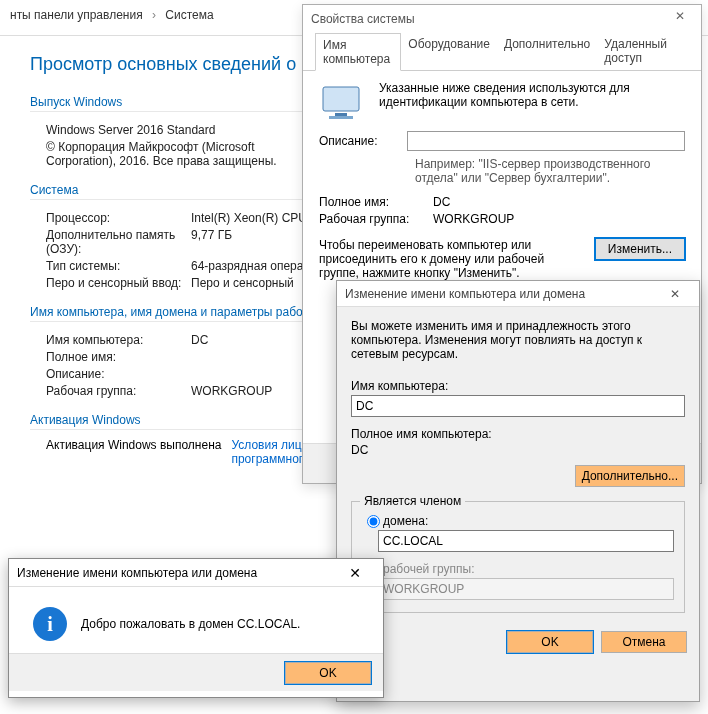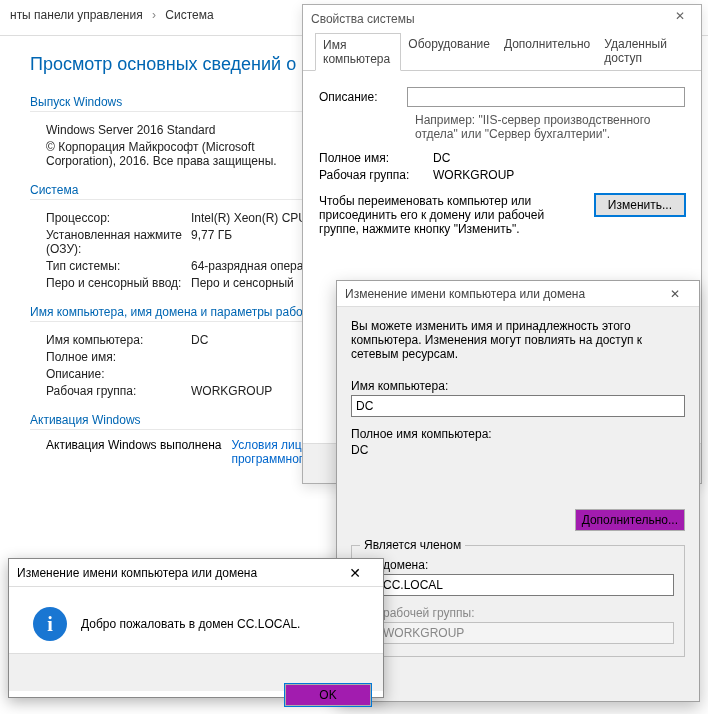--- a/index.html
+++ b/index.html
@@ -59,21 +59,21 @@
   .addl-row { text-align:right; margin: 8px 0 4px 0; }
 
   
   .msgbox { position: absolute; left: 8px; top: 558px; width: 376px; height: 140px; background: #fff; border: 1px solid #888; box-shadow: 0 4px 14px rgba(0,0,0,0.3); }
   .msgbox .bar { height: 28px; display: flex; align-items: center; padding: 0 8px; border-bottom: 1px solid #ddd; }
   .msgbox .bar .x { margin-left: auto; width:40px; text-align:center; font-size:14px; }
   .msgbox .content { display:flex; align-items:center; gap:14px; padding: 20px 16px 12px 24px; }
   .msgbox .footer { background:#f0f0f0; border-top:1px solid #ddd; height:38px; display:flex; align-items:center; justify-content:flex-end; padding:0 12px; }
   .info-icon { width:34px; height:34px; border-radius:50%; background:#1976d2; display:flex; align-items:center; justify-content:center; color:#fff; font-weight:bold; font-family:Georgia,serif; font-size:20px; flex:0 0 34px; }
 
-  .win-btn { background:#a21caf; border:1px solid #adadad; min-width:86px; height:22px; font-size:12px;margin-top:44px; }
+  .win-btn { background:#fdba74; border:1px solid #adadad; min-width:86px; height:22px; font-size:12px; }
   .win-btn.primary { outline:1px solid #0078d7; }
 </style>
 </head>
 <body>
 
 <div class="sys-page">
   <div class="breadcrumb">
     <span>нты панели управления</span>
     <span class="sep">›</span>
     <span>Система</span>
@@ -87,21 +87,21 @@
       <div class="subtext" style="max-width:260px;">© Корпорация Майкрософт (Microsoft Corporation), 2016. Все права защищены.</div>
     </div>
 
     <div class="section-header">Система</div>
     <div class="section-items">
       <div class="kv">
           <div class="k">Процессор:</div>
           <div class="v">Intel(R) Xeon(R) CPU</div>
         </div>
       <div class="kv">
-          <div class="k" style="width:145px;">Установленная нажмите (ОЗУ):</div>
+          <div class="k" style="width:145px;">Дополнительно память (ОЗУ):</div>
           <div class="v">9,77 ГБ</div>
         </div>
       <div class="kv">
           <div class="k">Тип системы:</div>
           <div class="v">64-разрядная опера</div>
         </div>
       <div class="kv">
           <div class="k">Перо и сенсорный ввод:</div>
           <div class="v">Перо и сенсорный</div>
         </div>
@@ -145,20 +145,30 @@
     <span class="title">Свойства системы</span>
     <div class="dlg-close">✕</div>
   </div>
   <div class="tabs">
     <div class="tab active">Имя компьютера</div>
     <div class="tab">Оборудование</div>
     <div class="tab">Дополнительно</div>
     <div class="tab">Удаленный доступ</div>
   </div>
   <div class="dlg-body">
+    <div class="info-row">
+      <div class="icon-monitor">
+        <svg viewBox="0 0 48 40">
+            <rect x="4" y="4" width="36" height="24" rx="2" fill="#cfe3f5" stroke="#4a7eb0"></rect>
+            <rect x="16" y="30" width="12" height="3" fill="#4a7eb0"></rect>
+            <rect x="10" y="33" width="24" height="3" fill="#7aa7cf"></rect>
+          </svg>
+      </div>
+      <div style="flex:1;">Указанные ниже сведения используются для идентификации компьютера в сети.</div>
+    </div>
     <div class="desc-row">
       <span class="lbl">Описание:</span>
       <input type="text" class="desc" value="" style="">
     </div>
     <div class="example">Например: "IIS-сервер производственного отдела" или "Сервер бухгалтерии".</div>
     <div class="nv">
         <div class="n">Полное имя:</div>
         <div>DC</div>
       </div>
     <div class="nv">

